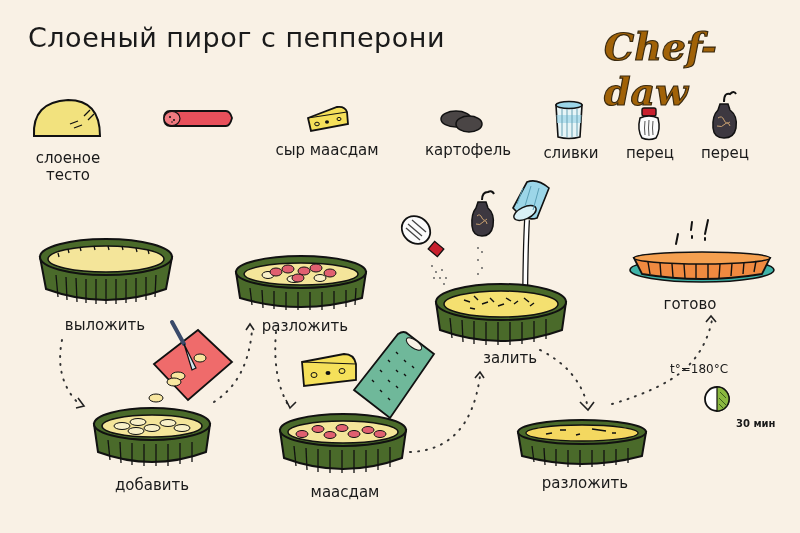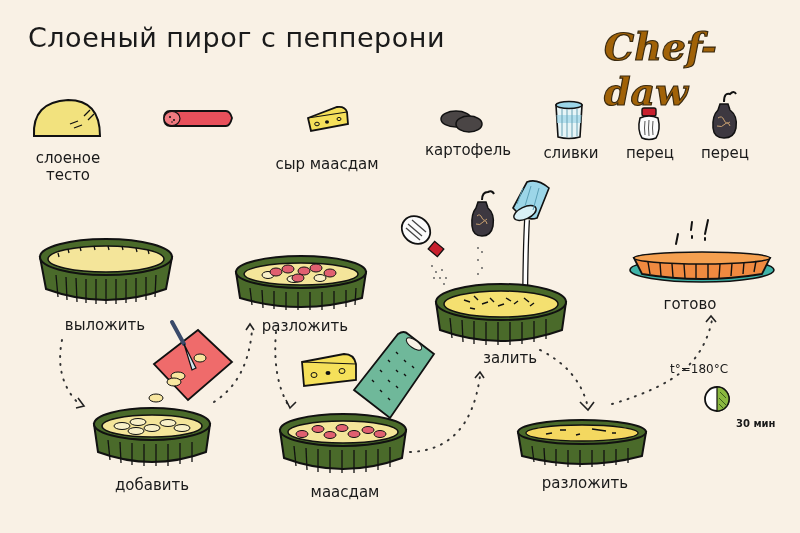--- a/index.html
+++ b/index.html
@@ -43,21 +43,21 @@
 <div class="abs lbl" style="left:140px;top:142px;width:110px">
 </div>
 
 <svg class="abs" style="left:305px;top:104px" width="46" height="30">
   <path d="M3 14 L32 3 Q40 2 42 8 L43 20 L6 27 Z" fill="#f5e05a" stroke="#111" stroke-width="1.8"></path>
   <path d="M3 14 L42 8" stroke="#111" stroke-width="1.2"></path>
   <ellipse cx="12" cy="20" rx="2.3" ry="1.8" fill="none" stroke="#111"></ellipse>
   <ellipse cx="22" cy="18" rx="2" ry="1.8" fill="#111"></ellipse>
   <ellipse cx="34" cy="15" rx="2" ry="1.6" fill="none" stroke="#111"></ellipse>
 </svg>
-<div class="abs lbl" style="left:268px;top:156px;width:118px">сыр маасдам</div>
+<div class="abs lbl" style="left:268px;top:142px;width:118px">сыр маасдам</div>
 
 <svg class="abs" style="left:438px;top:108px" width="48" height="26">
   <ellipse cx="18" cy="11" rx="15" ry="8" fill="#4a4545" stroke="#111" stroke-width="1.5"></ellipse>
   <ellipse cx="31" cy="16" rx="13" ry="8" fill="#4a4545" stroke="#111" stroke-width="1.5"></ellipse>
 </svg>
 <div class="abs lbl" style="left:418px;top:142px;width:100px">картофель</div>
 
 <svg class="abs" style="left:553px;top:99px" width="32" height="42">
   <path d="M3 6 L29 6 L27 38 Q16 41 5 38 Z" fill="#e7f5f7" stroke="#111" stroke-width="1.6"></path>
   <ellipse cx="16" cy="6" rx="13" ry="3.5" fill="#9cd6e8" stroke="#111" stroke-width="1.4"></ellipse>

